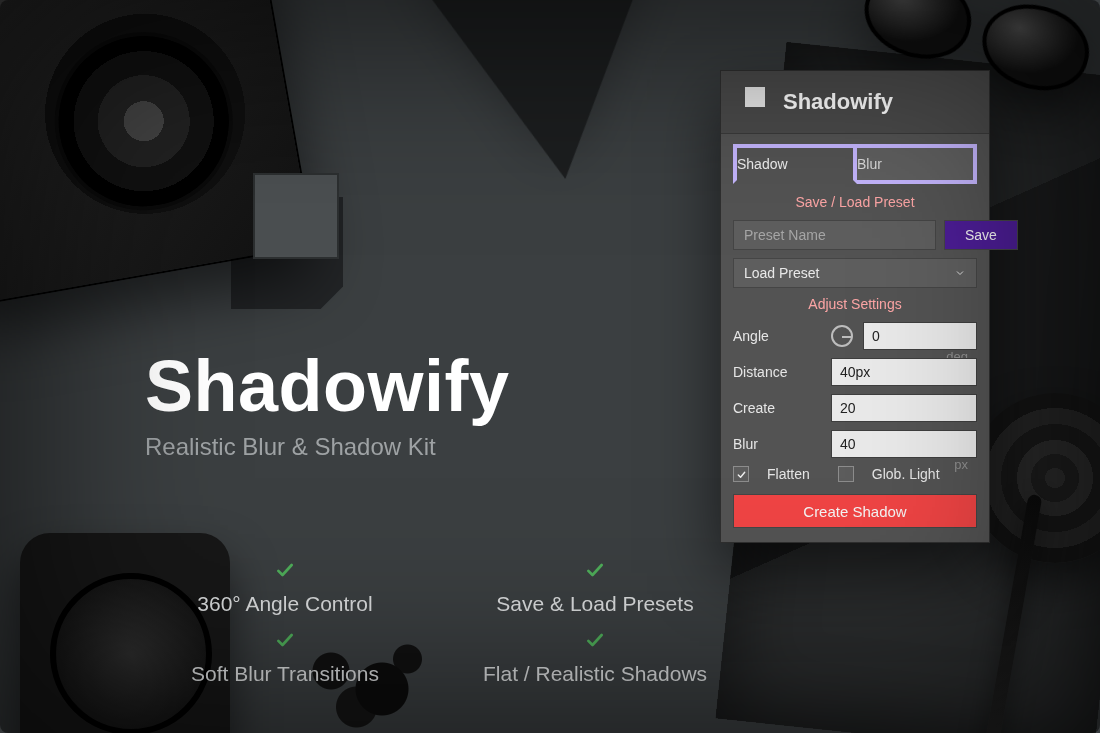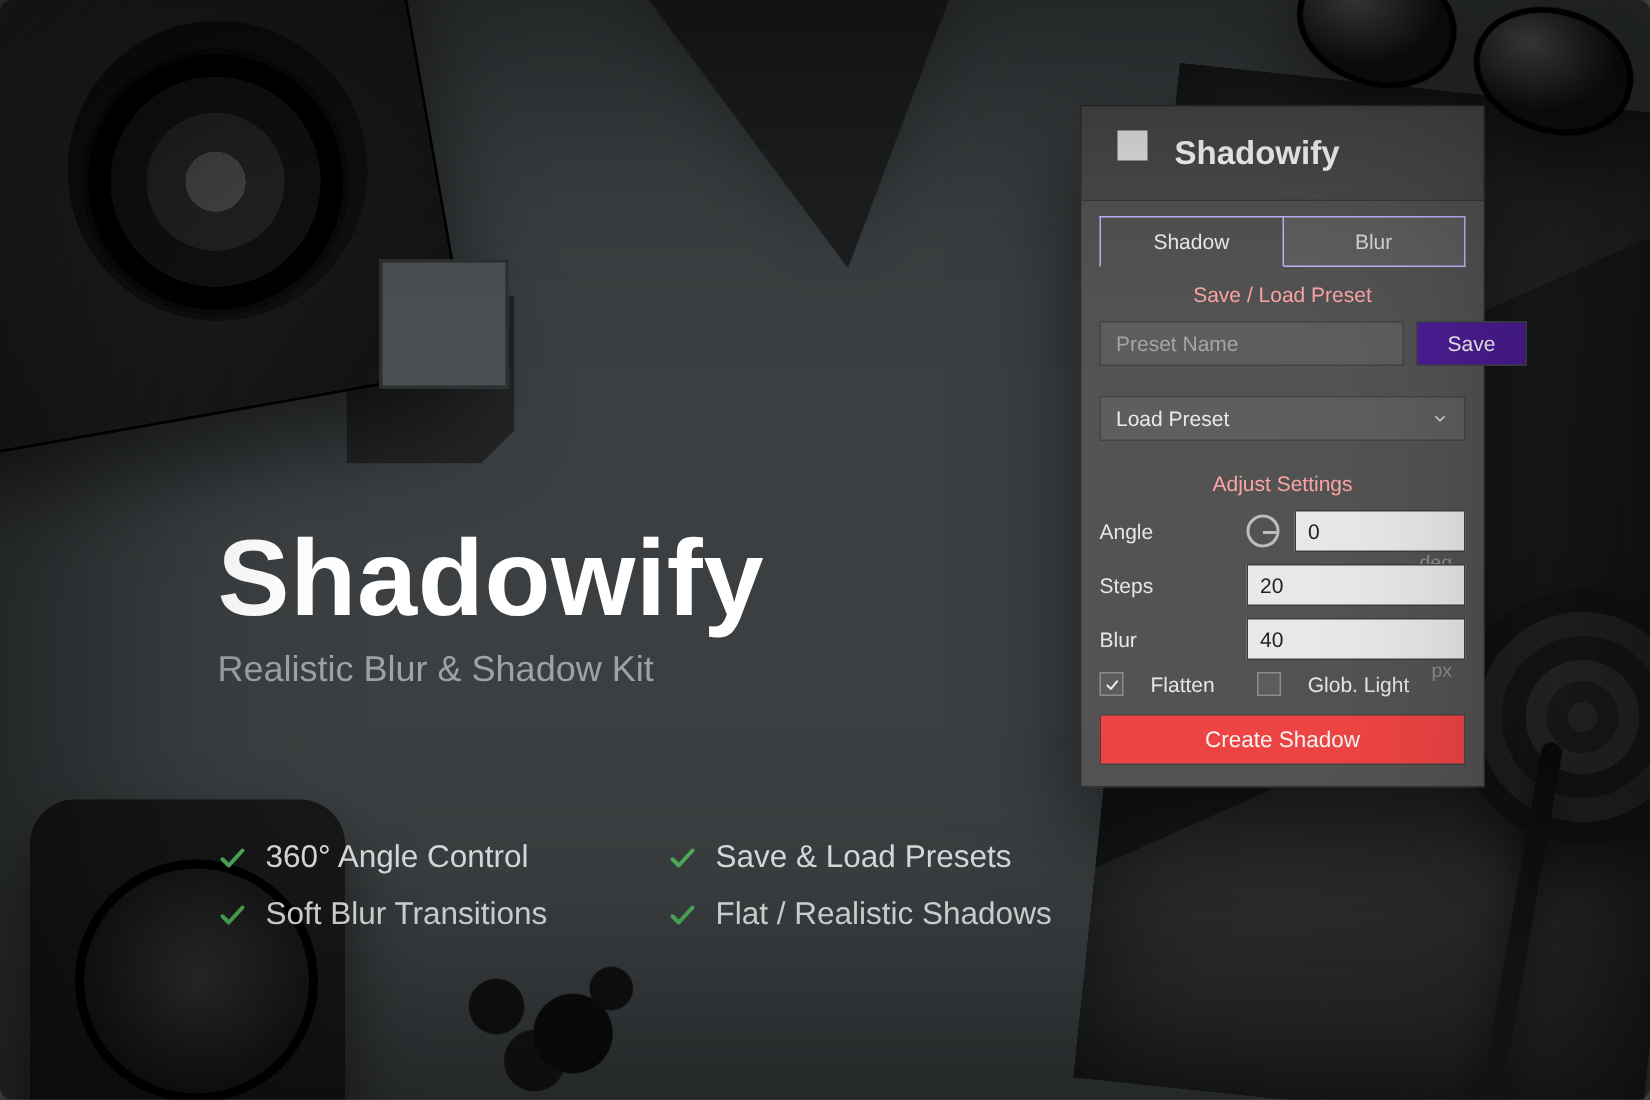--- a/index.html
+++ b/index.html
@@ -126,21 +126,21 @@
     font-size: 72px; font-weight: 600; color: #fff; letter-spacing: .5px;
   }
   .hero h2 {
     font-size: 24px; font-weight: 400; color: #9ea2a4; margin-top: 6px;
   }
   .features {
     position:absolute; left:145px; top:560px;
     display:grid; grid-template-columns: 280px 300px; row-gap:14px; column-gap:20px;
     font-size:21px; color:#dcdedf;
   }
-  .feat { display:flex; align-items:center; gap:12px; }
+  .feat { display:flex; align-items:center; gap:12px;flex-direction:column; }
   .check {
     width:20px; height:20px; flex:0 0 20px;
     stroke:#4fae5a; stroke-width:3.2; fill:none; stroke-linecap:round; stroke-linejoin:round;
   }
 
   
   .panel {
     position:absolute;
     top: 70px; right: 110px;
     width: 270px;
@@ -169,33 +169,33 @@
   .panel-header .title{
     font-size:22px; font-weight:700; color:#fff;
   }
   .panel-body{
     background:#535353;
     border-top:1px solid #3a3a3a;
     padding:10px 12px 14px;
   }
   .tabs{ display:flex; gap:0; margin-bottom:10px; }
   .tab{
-    flex:1; text-align:center; padding:8px 0;
+    flex:1; padding:8px 0;
     background:#5f5f5f; color:#d9d9d9; cursor:pointer;
-    border:1px solid #c4b5fd;
+    border:4px solid #c4b5fd;
   }
   .tab.active{ background:#535353; color:#eee; border-bottom-color:#535353; }
   .tab + .tab { border-left:none; }
 
   .section-title{
     text-align:center; color:#fca5a5; font-size:14px;
     margin:6px 0 10px;
   }
 
-  .row{ display:flex; gap:8px; margin-bottom:20px; align-items:center; }
+  .row{ display:flex; gap:8px; margin-bottom:8px; align-items:center; }
   .input, .btn, .select{
     background:#5e5e5e; border:1px solid #454545; color:#e8e8e8;
     height:30px; padding:0 10px; font-size:14px; font-family:inherit;
   }
   .input{ flex:1; }
   .input::placeholder{ color:#a6a6a6; }
   .btn{
     background:#4c1d95; padding:0 20px; cursor:pointer; color:#f2f2f2;
   }
   .select{
@@ -342,23 +342,30 @@
 
       <div class="srow">
         <label>Angle</label>
         <div class="angle-dial"></div>
         <div class="numwrap">
           <input value="0" style="">
           <span class="unit">deg</span>
         </div>
       </div>
 
-
       <div class="srow no-icon">
-        <label>Steps</label>
+        <label>Distance</label>
+        <div class="numwrap">
+          <input value="40px" style="">
+          <span class="unit"></span>
+        </div>
+      </div>
+
+      <div class="srow no-icon">
+        <label>Create</label>
         <div class="numwrap">
           <input value="20" style="">
           <span class="unit"></span>
         </div>
       </div>
 
 
       <div class="srow no-icon">
         <label>Blur</label>
         <div class="numwrap">

